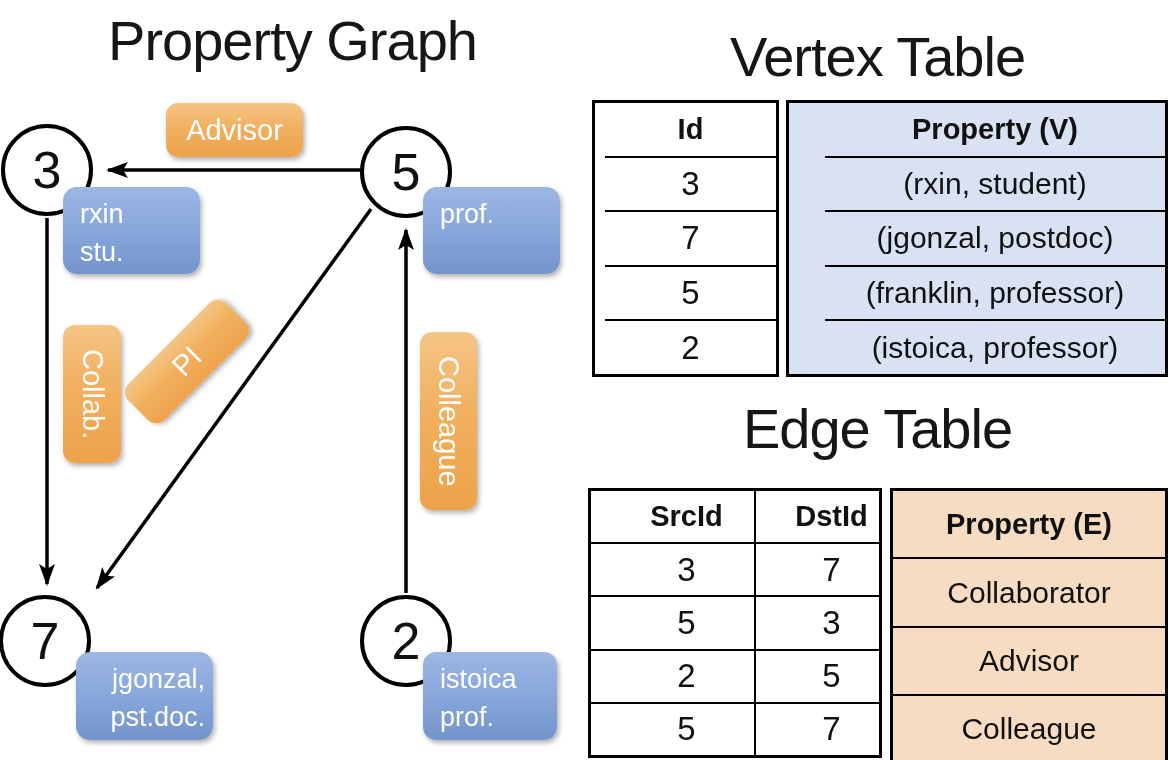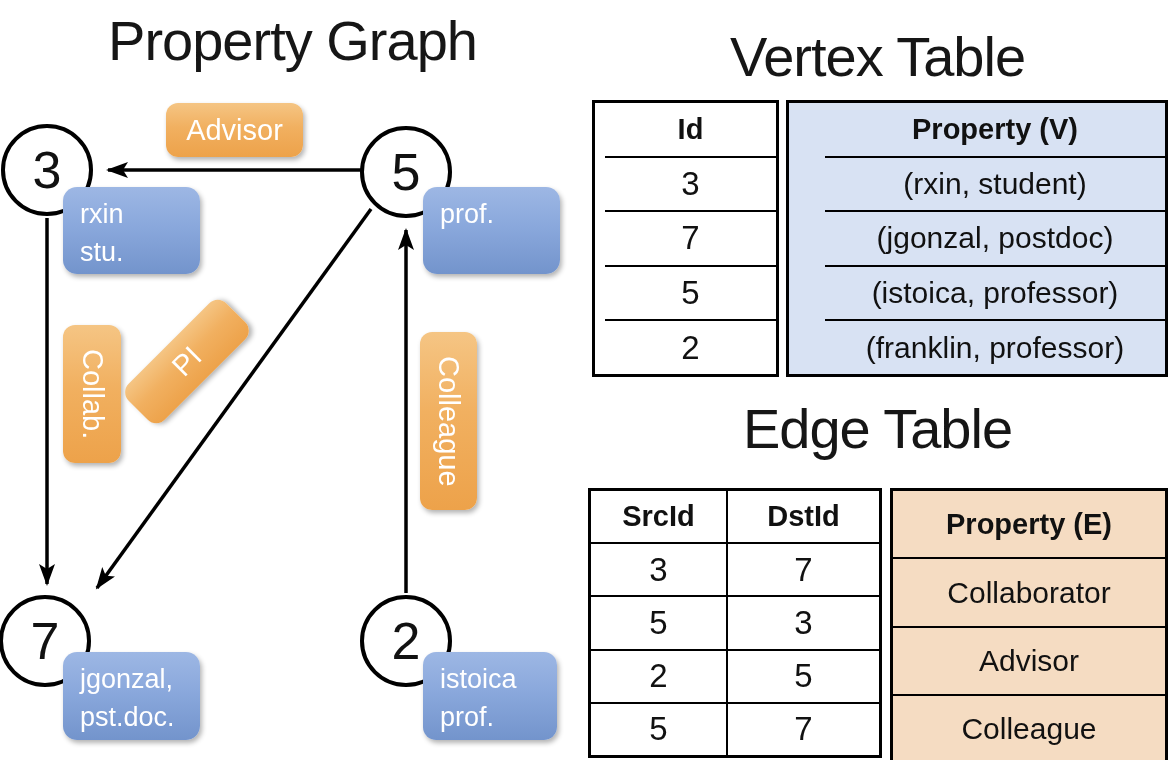--- a/index.html
+++ b/index.html
@@ -43,21 +43,21 @@
   .trow:first-child{border-top:none;}
   .tcell{
     flex:1;text-align:center;font-size:30px;font-weight:300;color:#111;
     white-space:nowrap;
   }
   .tcell.num{font-size:33px;}
   .trow.head .tcell{font-weight:bold;font-size:29px;}
   .cols2{display:flex;}
   .cols2 .tcell:first-child{border-right:2px solid #000;align-self:stretch;
     display:flex;align-items:center;justify-content:center;}
-  .cols2 .tcell{align-self:stretch;display:flex;align-items:center;justify-content:center;}
+  .cols2 .tcell{align-self:stretch;display:flex;align-items:center;justify-content:center;padding-left:28px;}
   .bg-blue{background:#d8e2f3;}
   .bg-orange{background:#f5dcc2;}
 </style>
 </head>
 <body>
 
 <div id="stage">
 
   <div class="title" style="left:0;top:8px;width:585px;">Property Graph</div>
 
@@ -78,21 +78,21 @@
   <div class="vertex" style="left:-1px;top:595px;">7</div>
   <div class="vertex" style="left:360px;top:595px;">2</div>
 
   <div class="vprop" style="left:63px;top:187px;width:137px;height:87px;">
     <div>rxin</div>
     <div>stu.</div>
   </div>
   <div class="vprop" style="left:423px;top:187px;width:137px;height:87px;">
     <div>prof.</div>
   </div>
-  <div class="vprop" style="left:63px;top:652px;width:137px;height:88px;">
+  <div class="vprop" style="left:76px;top:652px;width:137px;height:88px;text-align:right;">
     <div>jgonzal,</div>
     <div>pst.doc.</div>
   </div>
   <div class="vprop" style="left:423px;top:652px;width:134px;height:88px;border-radius:13px;">
     <div>istoica</div>
     <div>prof.</div>
   </div>
 
   <div class="elabel" style="left:166px;top:103px;width:137px;height:54px;">Advisor</div>
   <div class="elabel vert" style="left:63px;top:325px;width:58px;height:138px;">Collab.</div>
@@ -123,24 +123,24 @@
     <div class="trow head">
         <div class="tcell">Property (V)</div>
       </div>
     <div class="trow">
         <div class="tcell">(rxin, student)</div>
       </div>
     <div class="trow">
         <div class="tcell">(jgonzal, postdoc)</div>
       </div>
     <div class="trow">
-        <div class="tcell">(istoica, professor)</div>
+        <div class="tcell">(franklin, professor)</div>
       </div>
     <div class="trow">
-        <div class="tcell">(franklin, professor)</div>
+        <div class="tcell">(istoica, professor)</div>
       </div>
   </div>
 
   <div class="title" style="left:585px;top:396px;width:585px;">Edge Table</div>
 
   <div class="subtable" style="left:588px;top:488px;width:294px;height:270px;">
     <div class="trow head cols2">
       <div class="tcell" style="flex:0 0 135px;">SrcId</div>
       <div class="tcell">DstId</div>
     </div>

